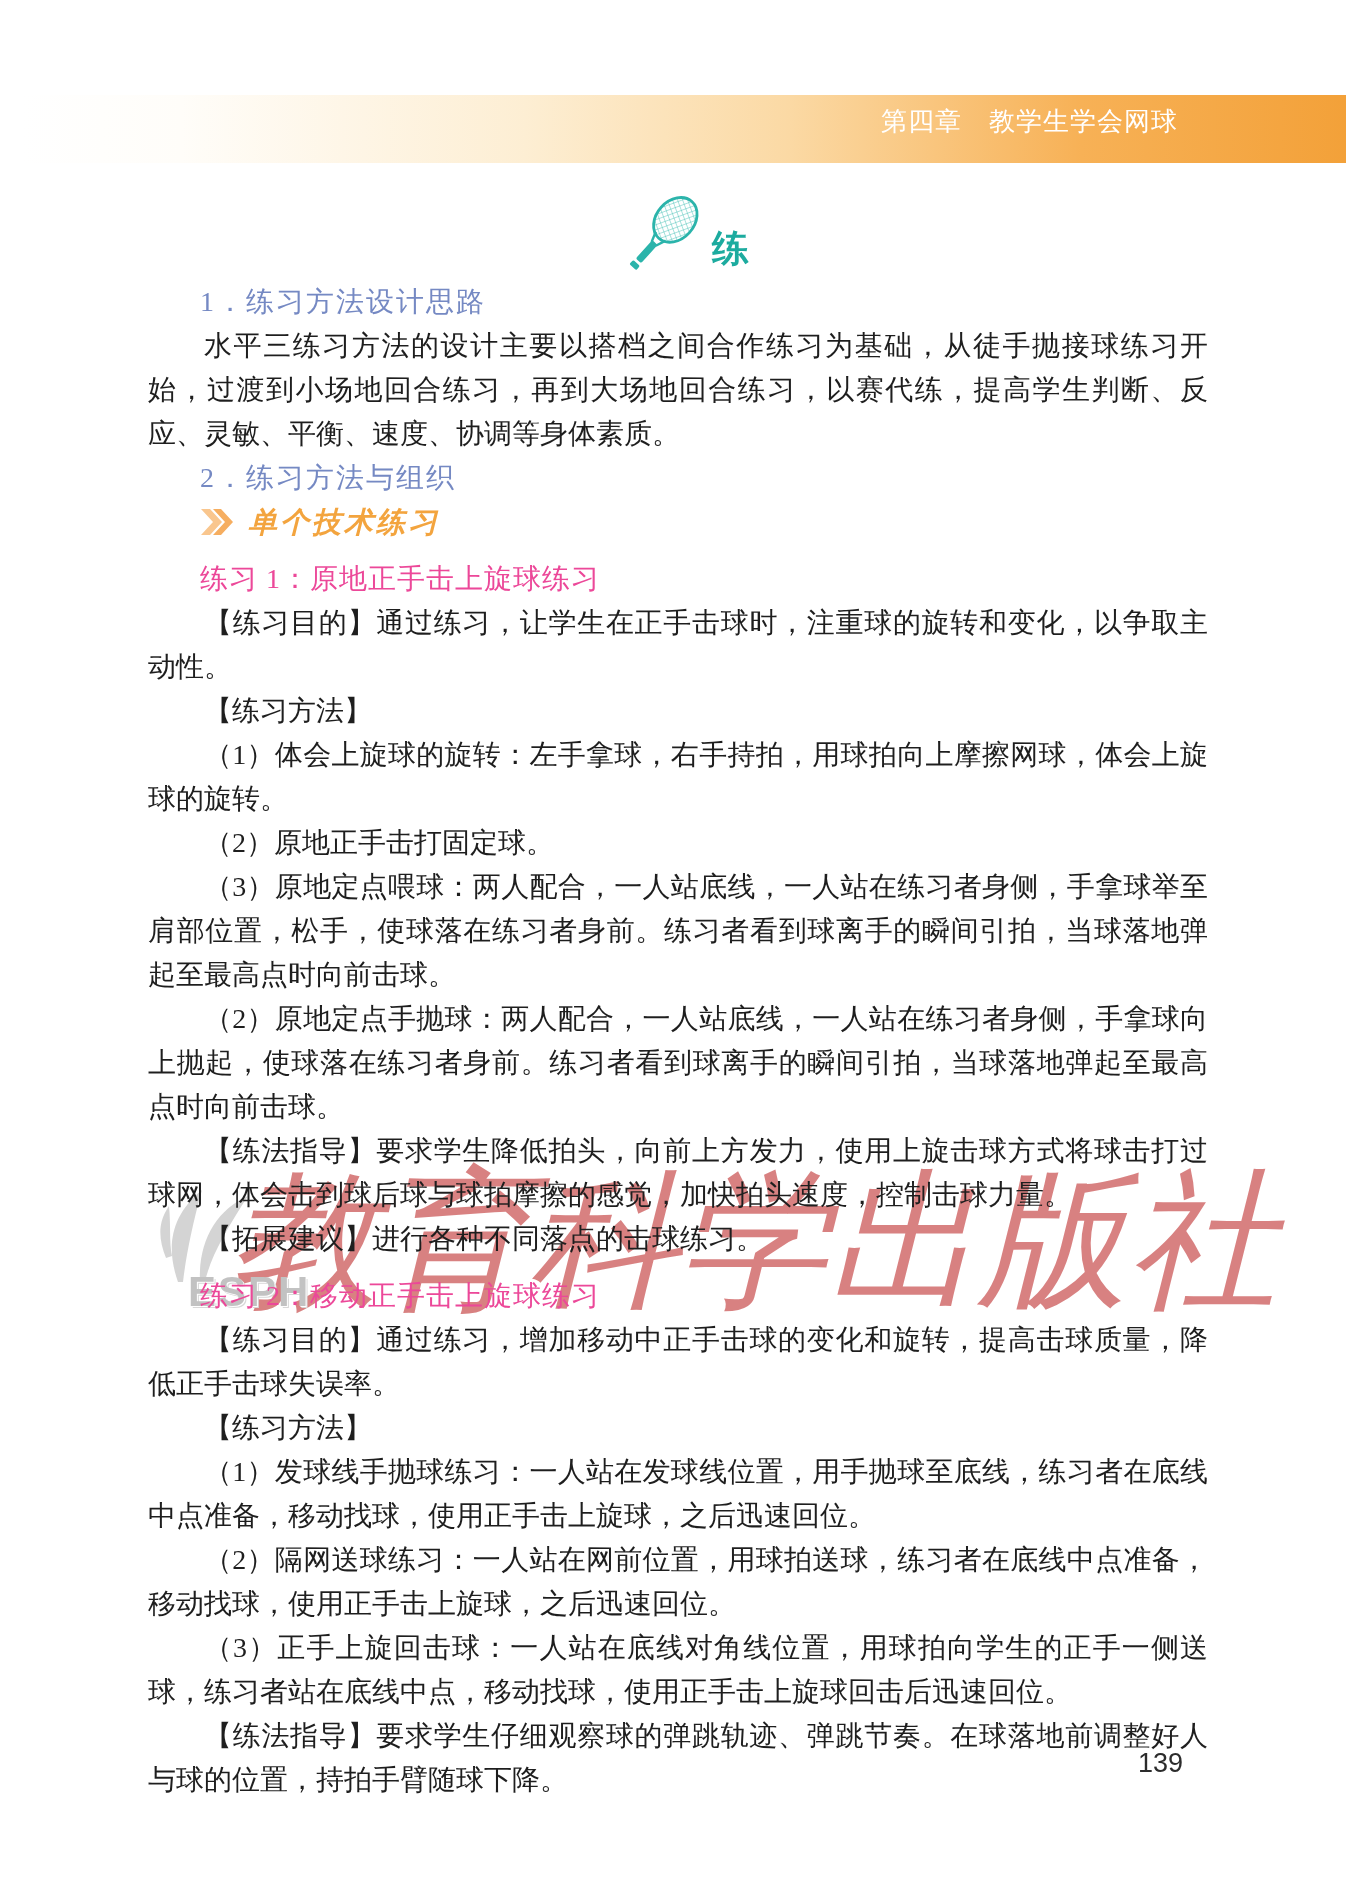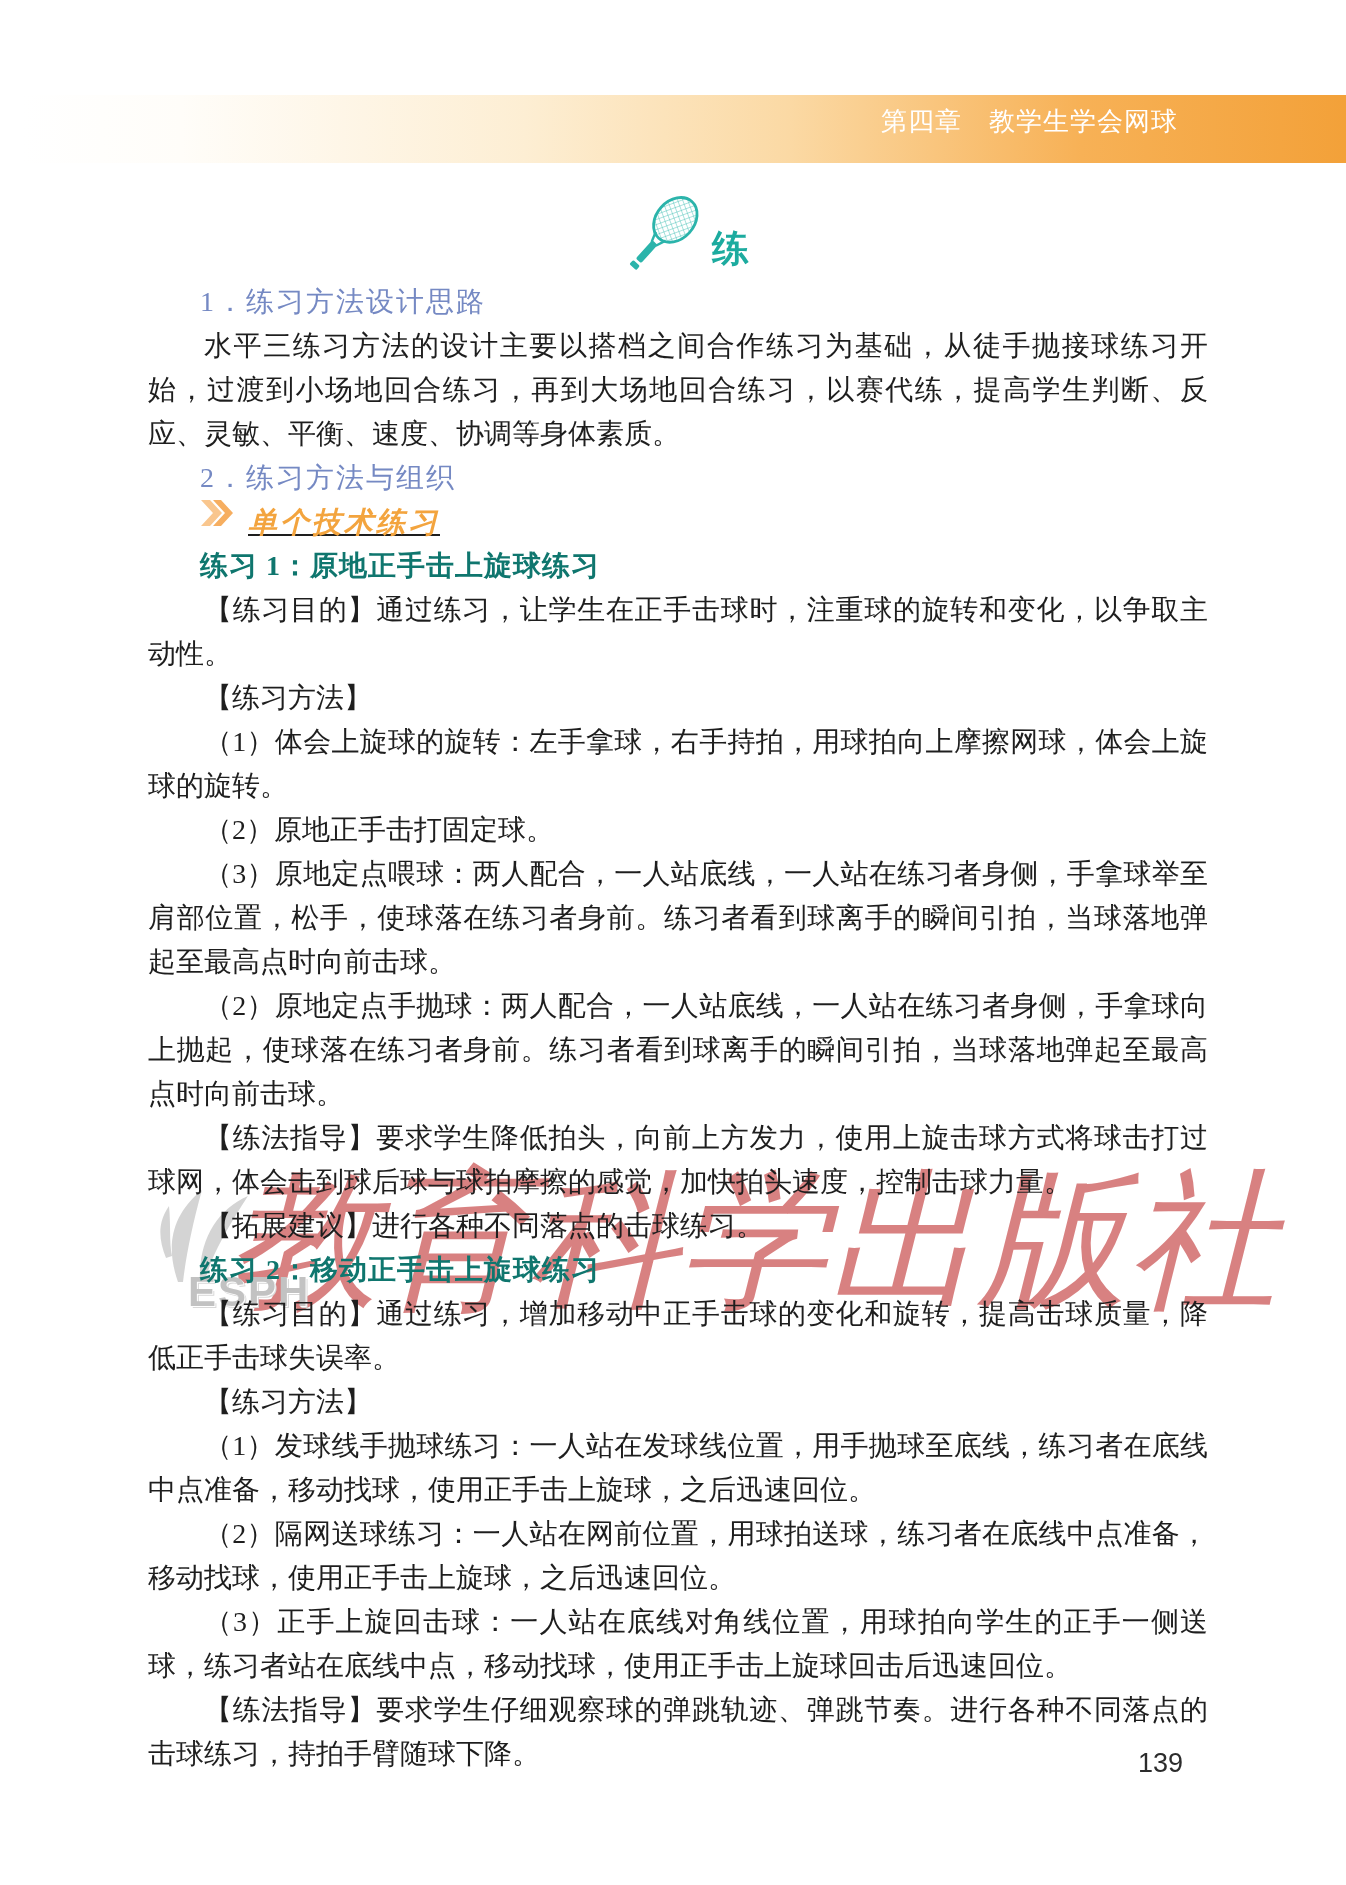--- a/index.html
+++ b/index.html
@@ -43,25 +43,25 @@
   .content{
     position:absolute;left:148px;top:280px;width:1060px;z-index:1;
     font-size:28px;line-height:44px;
   }
   .content p{margin:0;text-indent:2em;text-align:justify;}
   .h-blue{
     margin:0 0 0 52px;color:#7589c3;font-size:28px;line-height:44px;
     font-weight:normal;letter-spacing:2px;
   }
   .h-teal{
-    margin:0 0 0 52px;color:#0f766e;font-size:28px;line-height:44px;
-    font-weight:bold;letter-spacing:1px;
+    margin:13px 0 0 52px;color:#ec4899;font-size:28px;line-height:44px;
+    font-weight:normal;letter-spacing:1px;
   }
   .h-orange-row{
-    margin:0 0 0 52px;line-height:44px;display:flex;text-decoration:underline;
+    margin:0 0 0 52px;line-height:44px;display:flex;align-items:center;
   }
   .h-orange-row .chev{flex:0 0 auto;margin-right:14px;display:inline-block;}
   .h-orange-row .txt{
     color:#f3a43e;font-size:29px;font-weight:bold;letter-spacing:3px;
     font-style:italic;
   }
   
   .page-number{
     position:absolute;right:163px;top:1748px;font-size:27px;color:#2c2c2c;
     font-family:"Liberation Sans","DejaVu Sans",sans-serif;z-index:1;
@@ -124,16 +124,16 @@
   <p>（2）原地定点手抛球：两人配合，一人站底线，一人站在练习者身侧，手拿球向上抛起，使球落在练习者身前。练习者看到球离手的瞬间引拍，当球落地弹起至最高点时向前击球。</p>
   <p>【练法指导】要求学生降低拍头，向前上方发力，使用上旋击球方式将球击打过球网，体会击到球后球与球拍摩擦的感觉，加快拍头速度，控制击球力量。</p>
   <p>【拓展建议】进行各种不同落点的击球练习。</p>
 
   <h4 class="h-teal">练习 2：移动正手击上旋球练习</h4>
   <p>【练习目的】通过练习，增加移动中正手击球的变化和旋转，提高击球质量，降低正手击球失误率。</p>
   <p>【练习方法】</p>
   <p>（1）发球线手抛球练习：一人站在发球线位置，用手抛球至底线，练习者在底线中点准备，移动找球，使用正手击上旋球，之后迅速回位。</p>
   <p>（2）隔网送球练习：一人站在网前位置，用球拍送球，练习者在底线中点准备，移动找球，使用正手击上旋球，之后迅速回位。</p>
   <p>（3）正手上旋回击球：一人站在底线对角线位置，用球拍向学生的正手一侧送球，练习者站在底线中点，移动找球，使用正手击上旋球回击后迅速回位。</p>
-  <p>【练法指导】要求学生仔细观察球的弹跳轨迹、弹跳节奏。进行各种不同落点的击球练习，持拍手臂随球下降。</p>
+  <p>【练法指导】要求学生仔细观察球的弹跳轨迹、弹跳节奏。在球落地前调整好人与球的位置，持拍手臂随球下降。</p>
 </div>
 
 <div class="page-number">139</div>
 
 </body></html>

